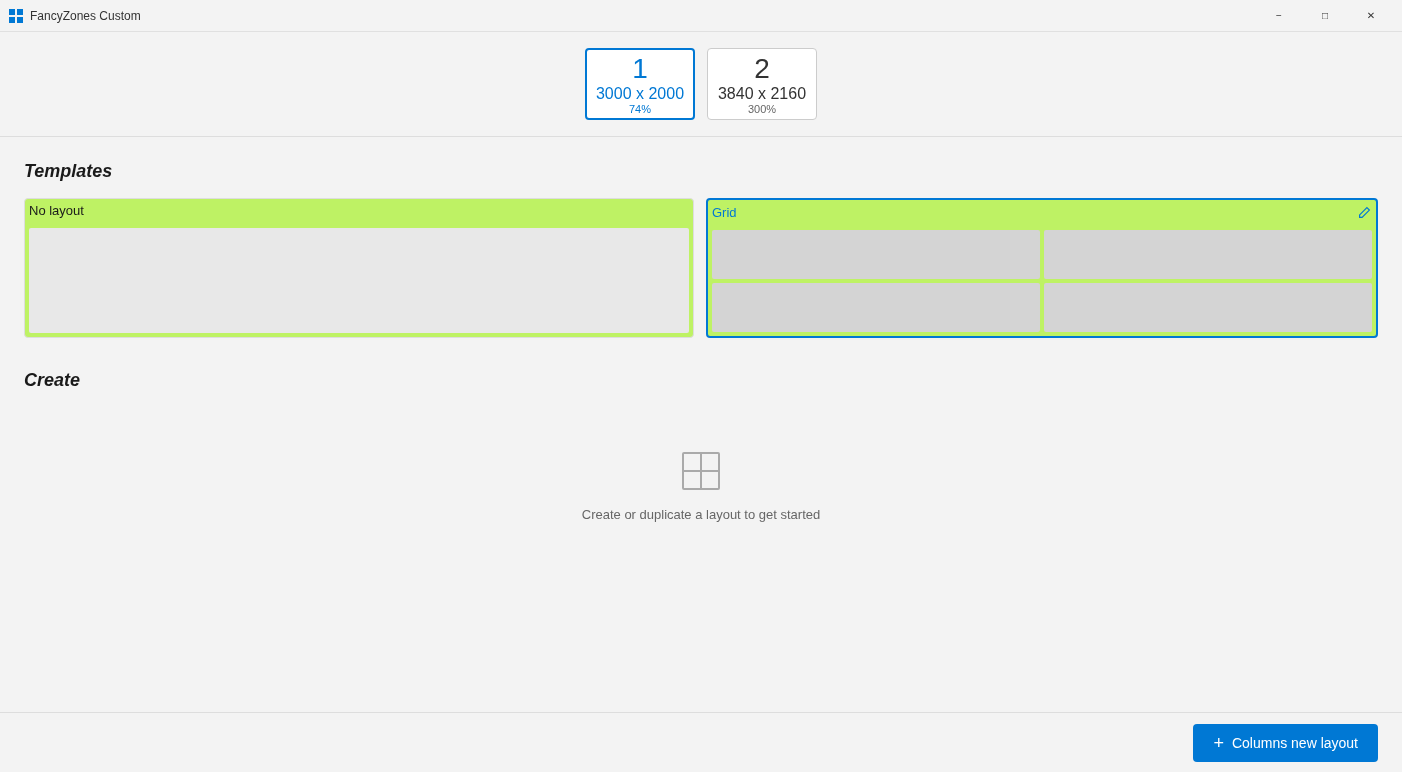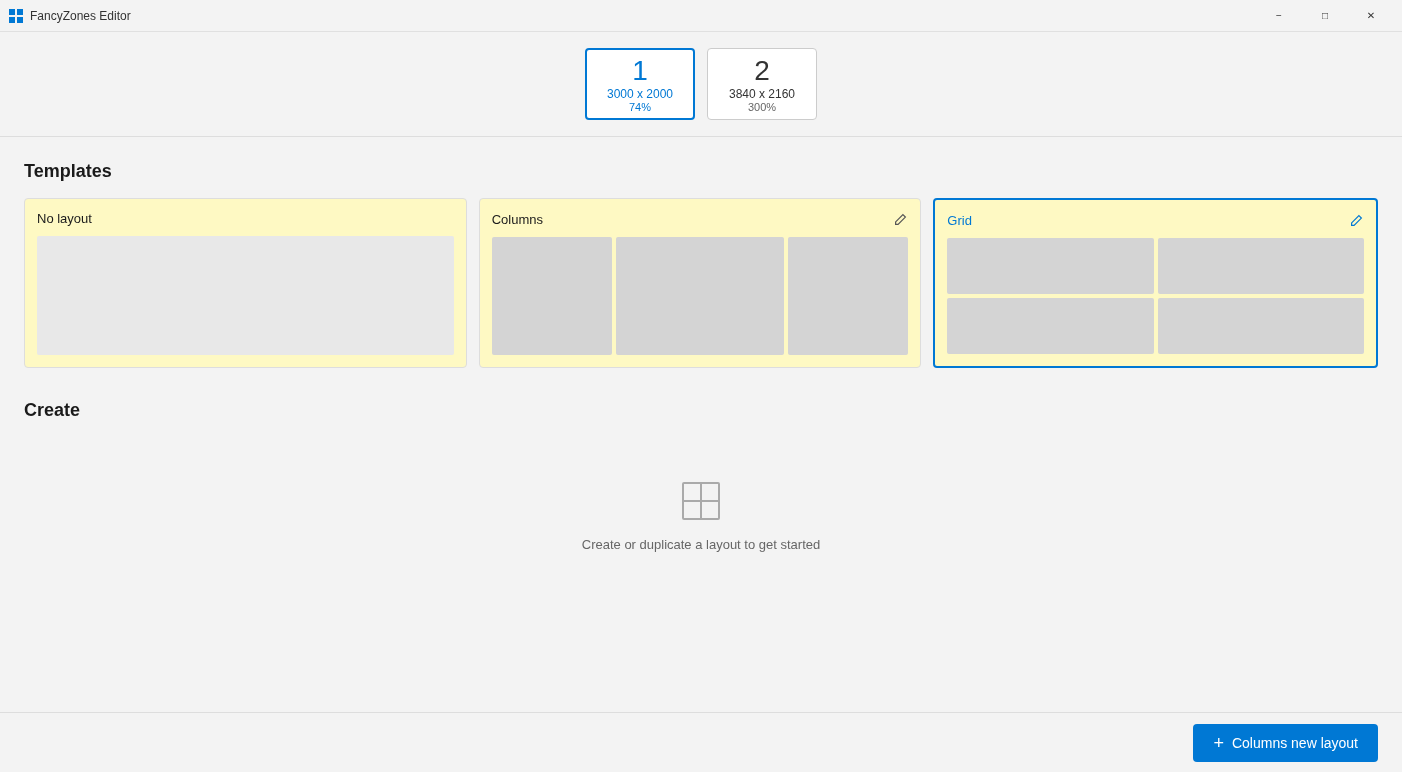--- a/index.html
+++ b/index.html
@@ -75,21 +75,21 @@
     .monitor-card.active {
       border: 2px solid #0078d4;
     }
     .monitor-number {
       font-size: 28px;
       font-weight: 300;
       color: #333;
     }
     .monitor-card.active .monitor-number { color: #0078d4; }
     .monitor-res {
-      font-size: 12px;
+      font-size: 16px;
       color: #333;
     }
     .monitor-card.active .monitor-res { color: #0078d4; }
     .monitor-scale {
       font-size: 11px;
       color: #666;
     }
     .monitor-card.active .monitor-scale { color: #0078d4; }
 
     
@@ -104,40 +104,41 @@
       flex: 1;
       padding: 24px 24px 24px 24px;
       overflow-y: auto;
     }
 
     .section-title {
       font-size: 18px;
       font-weight: 600;
       color: #1a1a1a;
       margin-bottom: 16px;
+      font-style: italic;
     }
 
     
     .templates-row {
       display: flex;
       gap: 12px;
       margin-bottom: 32px;
     }
 
     .template-card {
-      background: #fef9c3;
+      background: #bef264;
       border: 1px solid #ddd;
       border-radius: 4px;
       flex: 1;
-      height: 170px;
+      height: 140px;
       display: flex;
       flex-direction: column;
       cursor: pointer;
       position: relative;
-      padding: 12px;
+      padding: 4px;
     }
     .template-card.selected {
       border: 2px solid #0078d4;
     }
     .template-card-header {
       display: flex;
       justify-content: space-between;
       align-items: center;
       margin-bottom: 10px;
     }
@@ -305,21 +306,21 @@
 </head>
 <body>
 
 <div class="titlebar">
   <svg class="titlebar-icon" viewBox="0 0 16 16" fill="none">
     <rect x="1" y="1" width="6" height="6" fill="#0078d4"></rect>
     <rect x="9" y="1" width="6" height="6" fill="#0078d4"></rect>
     <rect x="1" y="9" width="6" height="6" fill="#0078d4"></rect>
     <rect x="9" y="9" width="6" height="6" fill="#0078d4"></rect>
   </svg>
-  <span class="titlebar-title">FancyZones Editor</span>
+  <span class="titlebar-title">FancyZones Custom</span>
   <div class="titlebar-controls">
     <button class="titlebar-btn">−</button>
     <button class="titlebar-btn">□</button>
     <button class="titlebar-btn close">✕</button>
   </div>
 </div>
 
 <div class="monitor-bar">
   <div class="monitor-card active">
     <span class="monitor-number">1</span>
@@ -344,37 +345,20 @@
     <div class="template-card">
       <div class="template-card-header">
         <span class="template-name">No layout</span>
       </div>
       <div class="preview-area">
         <div class="preview-no-layout"></div>
       </div>
     </div>
 
 
-    <div class="template-card">
-      <div class="template-card-header">
-        <span class="template-name">Columns</span>
-        <span class="edit-icon">
-          <svg width="13" height="13" viewBox="0 0 16 16" fill="none" stroke="#555" stroke-width="1.5">
-            <path d="M11 2l3 3-9 9H2v-3l9-9z"></path>
-          </svg>
-        </span>
-      </div>
-      <div class="preview-area">
-        <div class="preview-columns">
-          <div class="col-block"></div>
-          <div class="col-block-tall"></div>
-          <div class="col-block"></div>
-        </div>
-      </div>
-    </div>
 
 
     <div class="template-card selected">
       <div class="template-card-header">
         <span class="template-name" style="color:#0078d4;text-align:right;">Grid</span>
         <span class="edit-icon">
           <svg width="13" height="13" viewBox="0 0 16 16" fill="none" stroke="#0078d4" stroke-width="1.5">
             <path d="M11 2l3 3-9 9H2v-3l9-9z"></path>
           </svg>
         </span>

